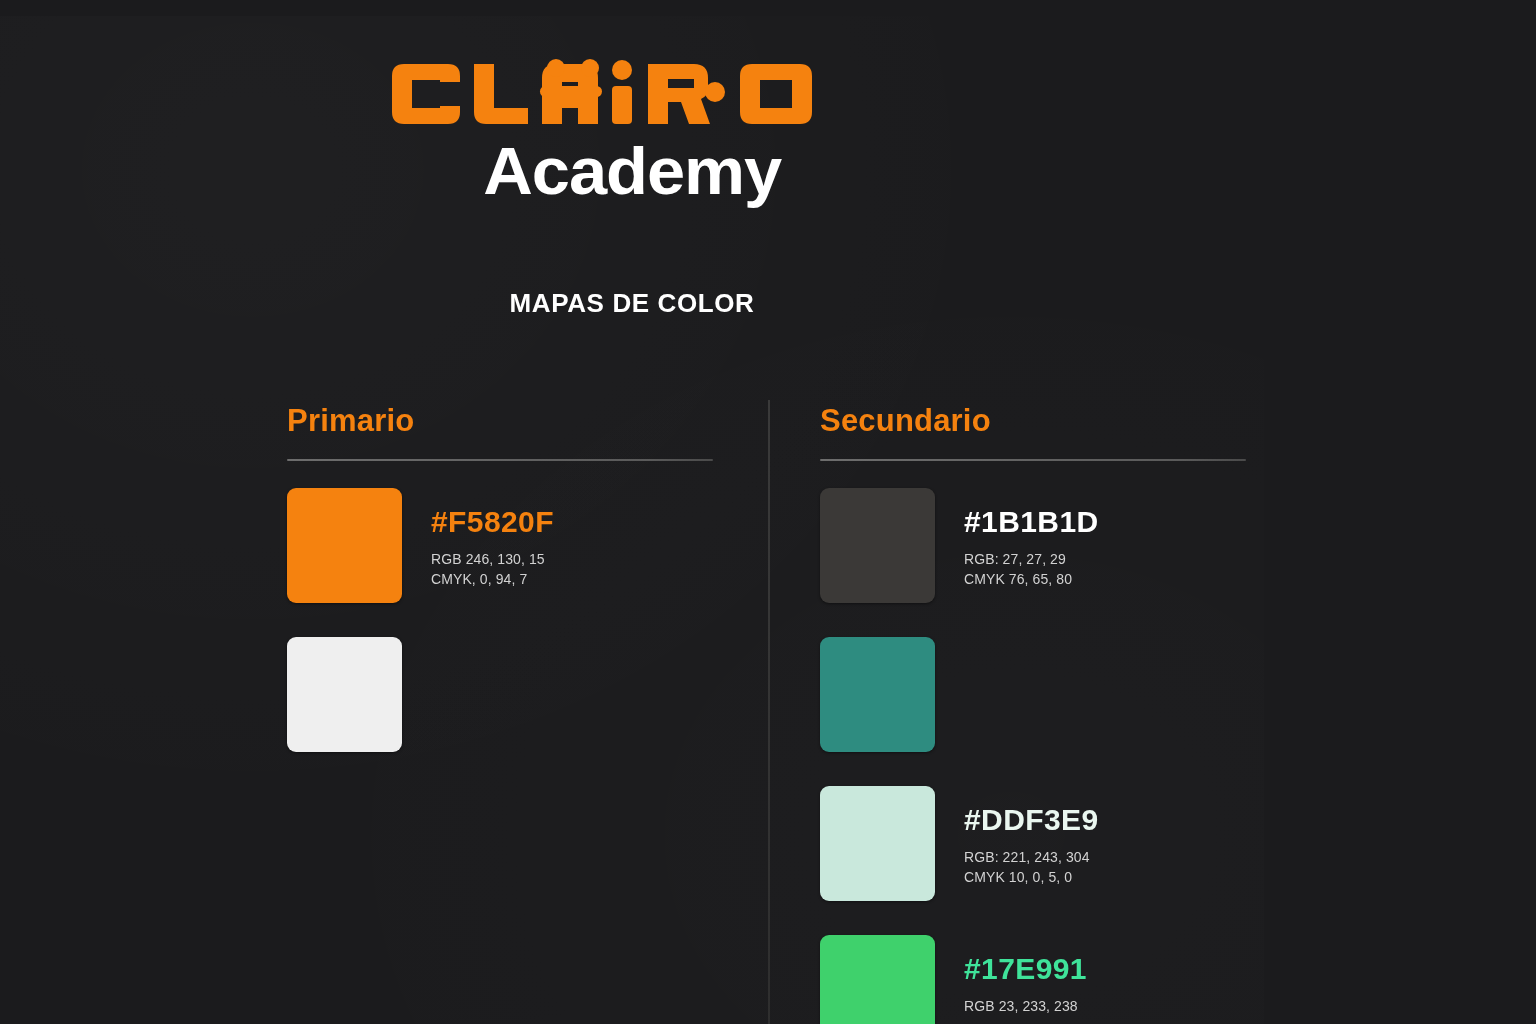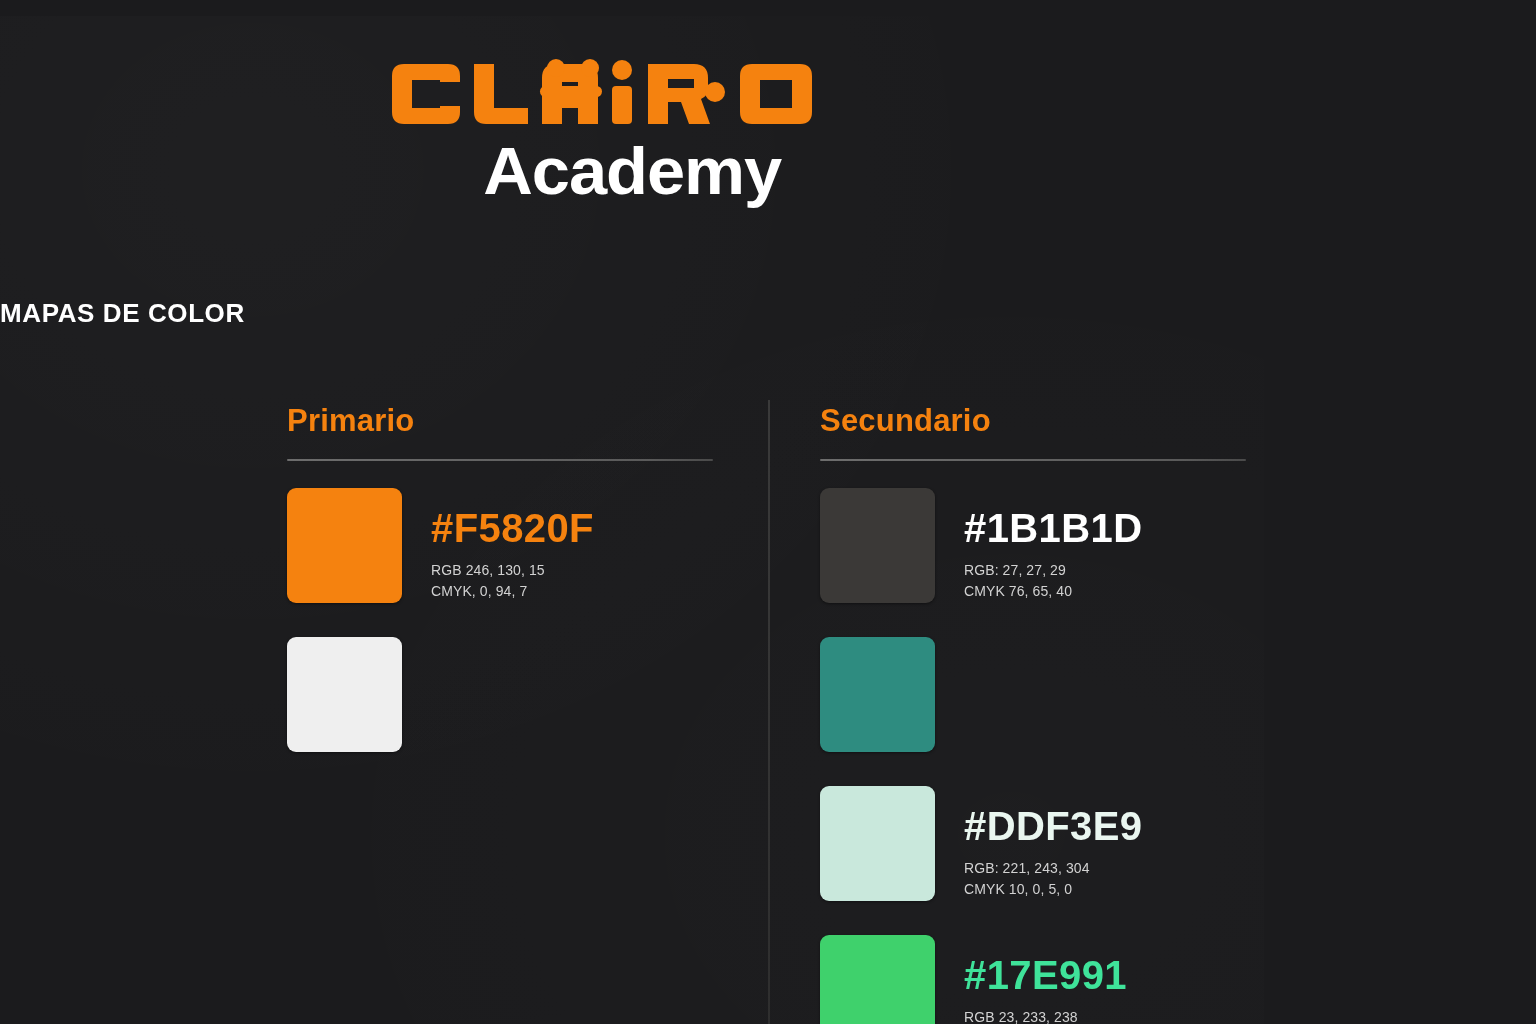--- a/index.html
+++ b/index.html
@@ -35,22 +35,22 @@
     font-weight:bold;
     color:#ffffff;
     letter-spacing:-1px;
     line-height:1;
     transform:scaleX(1.04);
   }
 
   
   .doc-title {
     position:absolute;
-    left:0; right:0; top:282px;
-    text-align:left;
+    left:0; right:0; top:272px;
+    text-align:center;
     color:#ffffff;
     font-size:26px;
     font-weight:bold;
     letter-spacing:0.6px;
   }
 
   
   .columns {
     position:absolute;
     left:0; top:376px; width:1536px; height:644px;
@@ -97,21 +97,21 @@
     width:115px; height:115px;
     border-radius:9px;
     flex:0 0 auto;
     box-shadow:0 1px 3px rgba(0,0,0,0.45);
   }
   .swatch-text {
     margin-left:29px;
     padding-top:17px;
   }
   .swatch-hex {
-    font-size:40px;
+    font-size:30px;
     font-weight:bold;
     letter-spacing:0.4px;
     line-height:1.15;
   }
   .swatch-rgb, .swatch-cmyk {
     color:#d2d2d2;
     font-size:14px;
     line-height:1.48;
     letter-spacing:0.1px;
   }
@@ -180,21 +180,21 @@
       <div class="col-inner">
         <div class="col-heading">Secundario</div>
         <div class="col-rule"></div>
         <div class="swatch-list">
 
           <div class="swatch-row">
             <div class="swatch-chip" style="background:#3B3937"></div>
             <div class="swatch-text">
               <div class="swatch-hex" style="color:#FFFFFF">#1B1B1D</div>
               <div class="swatch-rgb">RGB: 27, 27, 29</div>
-              <div class="swatch-cmyk">CMYK 76, 65, 40</div>
+              <div class="swatch-cmyk">CMYK 76, 65, 80</div>
             </div>
           </div>
 
           <div class="swatch-row">
             <div class="swatch-chip" style="background:#2E8C80"></div>
           </div>
 
           <div class="swatch-row">
             <div class="swatch-chip" style="background:#C9E8DC"></div>
             <div class="swatch-text">

